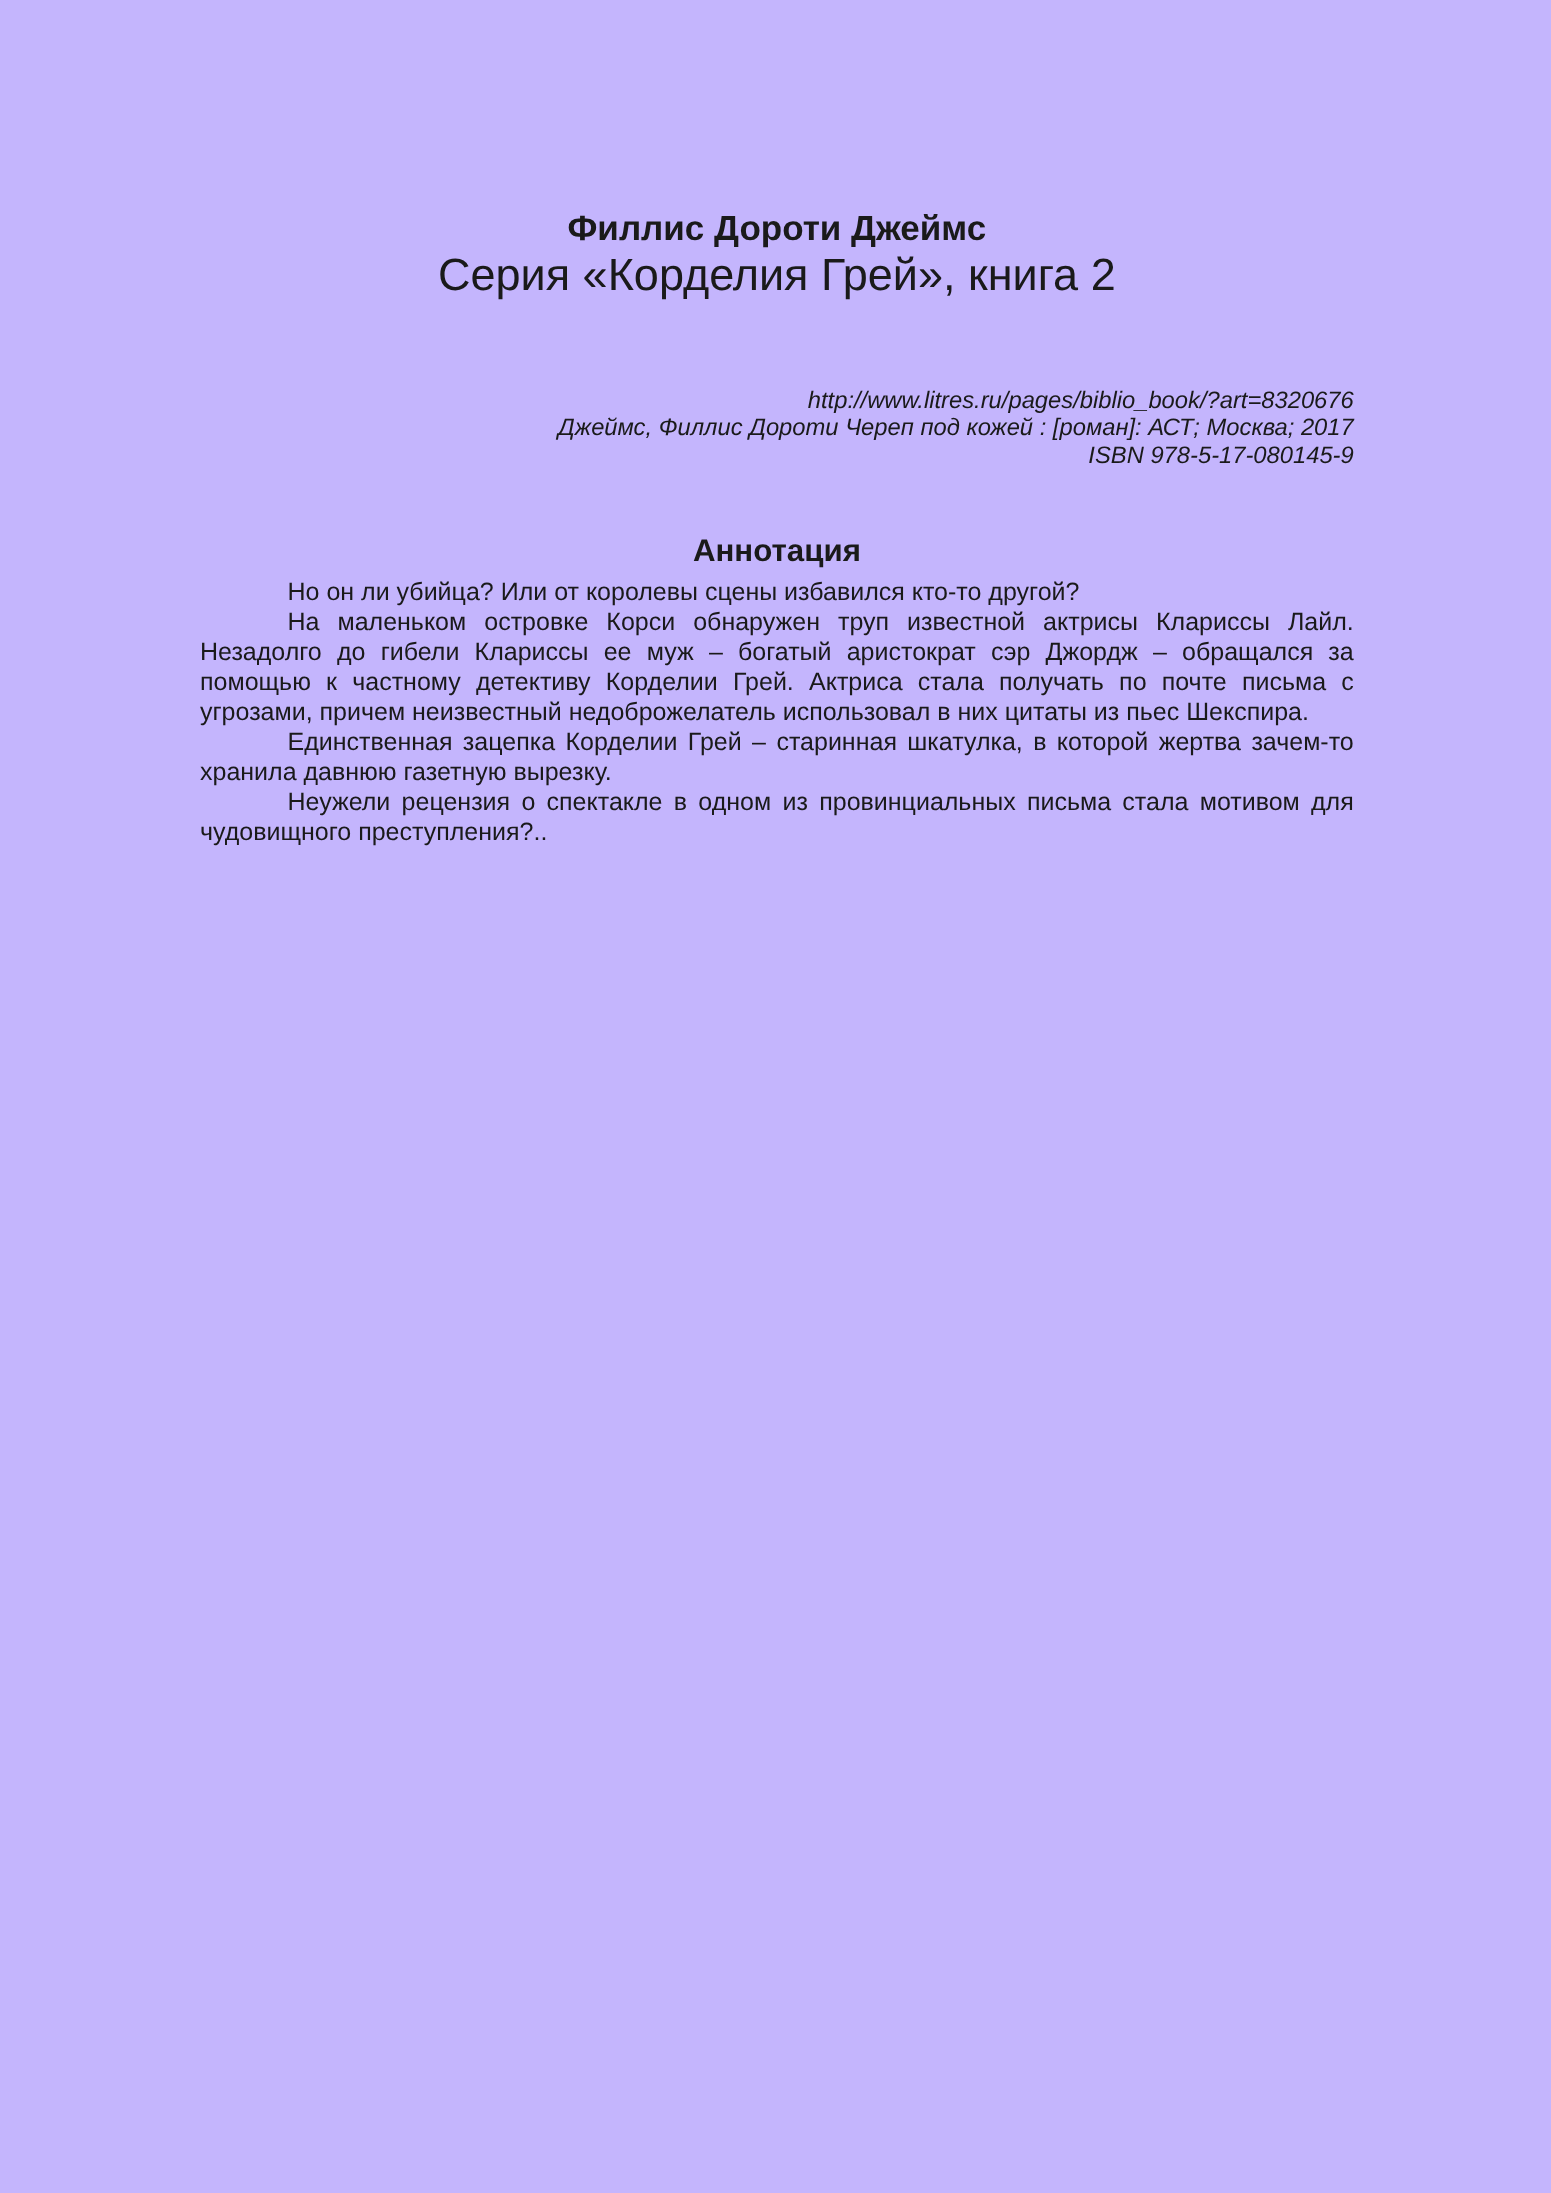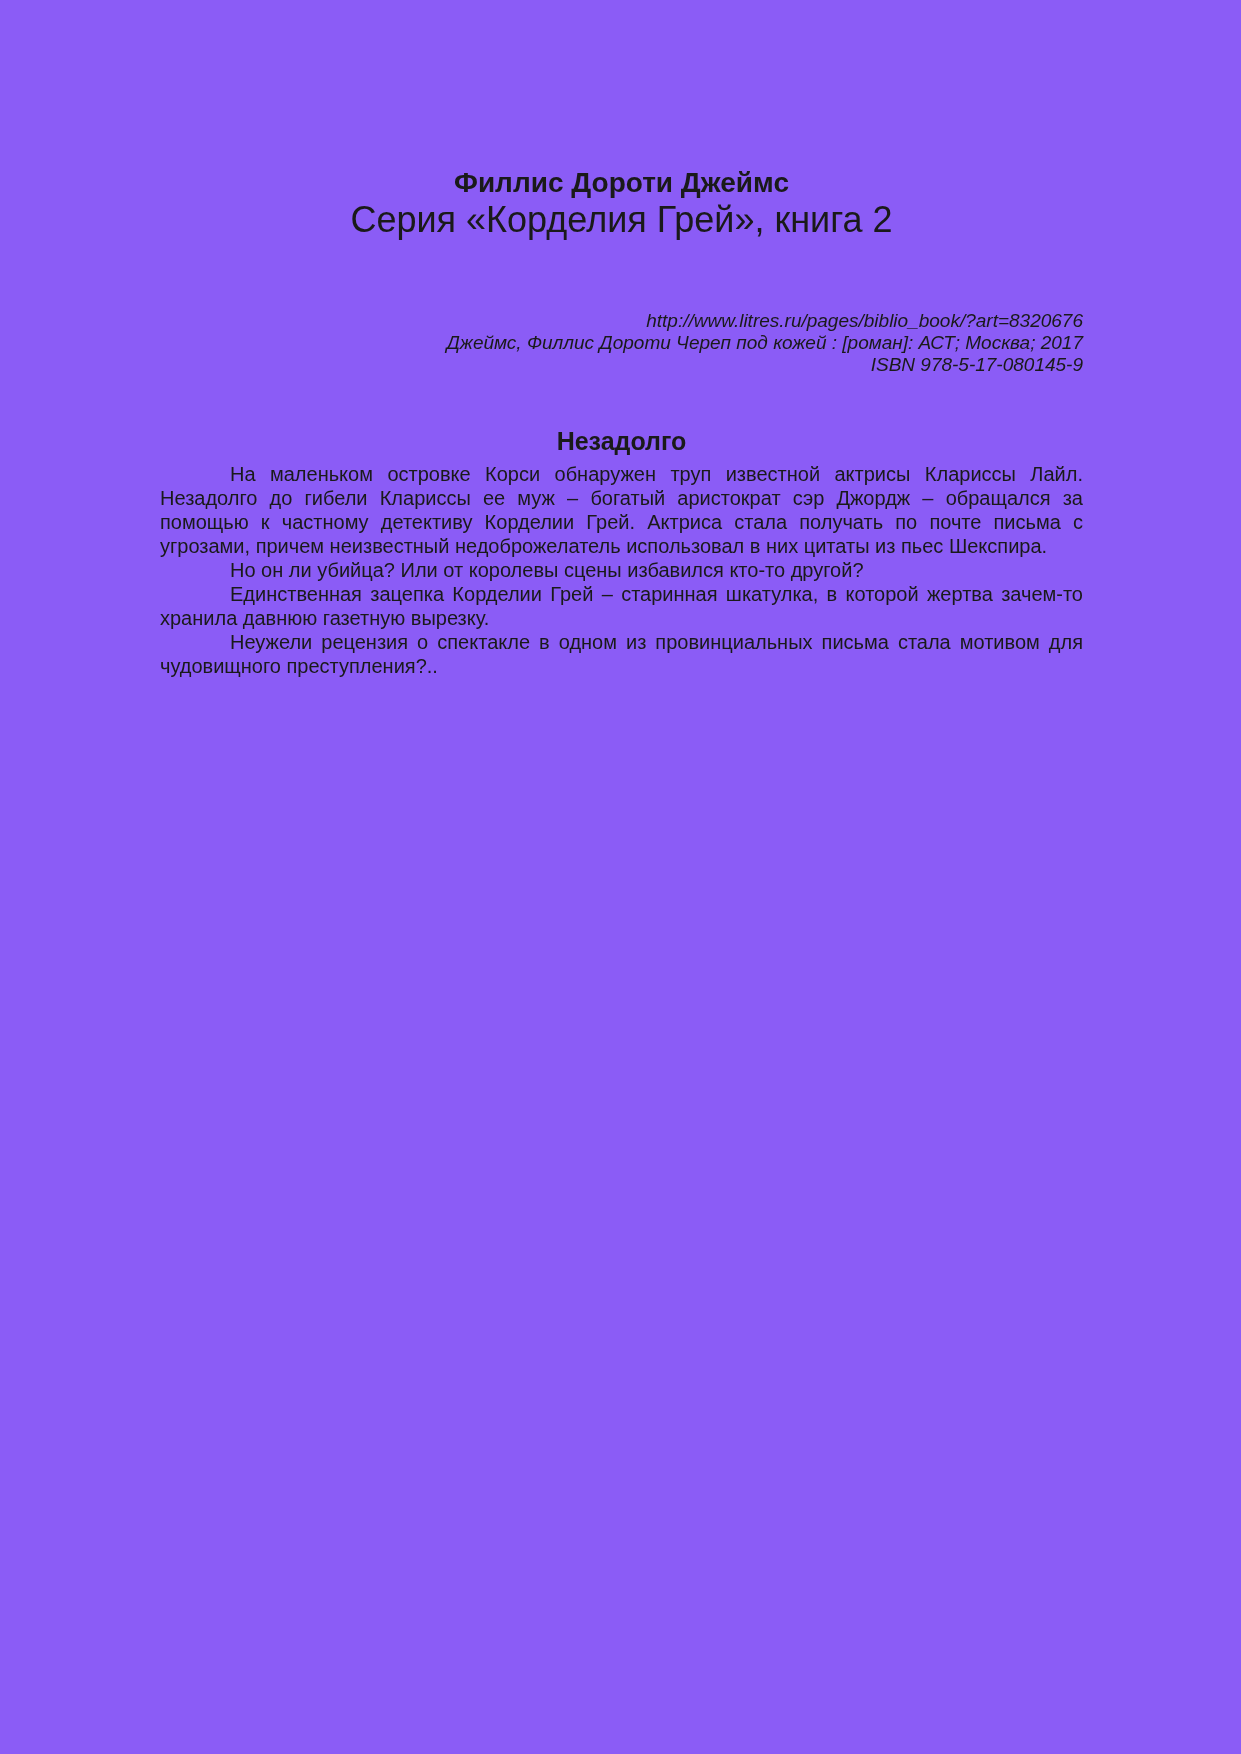--- a/index.html
+++ b/index.html
@@ -4,21 +4,21 @@
 <style>
   html, body {
     margin: 0;
     padding: 0;
     background: #ffffff;
   }
   .page {
     position: relative;
     width: 1241px;
     height: 1754px;
-    background: #8b5cf6;
+    background: #c4b5fd;
     color: #1a1a1a;
     font-family: "Liberation Sans", sans-serif;
     overflow: hidden;
   }
   .content {
     margin-left: 160px;
     width: 923px;
   }
   
   .title-block {
@@ -78,21 +78,21 @@
       <div class="series">Серия «Корделия Грей», книга 2</div>
     </header>
 
     <section class="credits">
       <div class="credit-line">http://www.litres.ru/pages/biblio_book/?art=8320676</div>
       <div class="credit-line">Джеймс, Филлис Дороти Череп под кожей : [роман]: АСТ; Москва; 2017</div>
       <div class="credit-line">ISBN 978-5-17-080145-9</div>
     </section>
 
     <section class="annotation">
-      <h2 class="annotation-heading">Незадолго</h2>
+      <h2 class="annotation-heading">Аннотация</h2>
+      <p>Но он ли убийца? Или от королевы сцены избавился кто-то другой?</p>
       <p>На маленьком островке Корси обнаружен труп известной актрисы Клариссы Лайл. Незадолго до гибели Клариссы ее муж – богатый аристократ сэр Джордж – обращался за помощью к частному детективу Корделии Грей. Актриса стала получать по почте письма с угрозами, причем неизвестный недоброжелатель использовал в них цитаты из пьес Шекспира.</p>
-      <p>Но он ли убийца? Или от королевы сцены избавился кто-то другой?</p>
       <p>Единственная зацепка Корделии Грей – старинная шкатулка, в которой жертва зачем-то хранила давнюю газетную вырезку.</p>
       <p>Неужели рецензия о спектакле в одном из провинциальных письма стала мотивом для чудовищного преступления?..</p>
     </section>
 
   </div>
 </div>
 
 </body></html>

